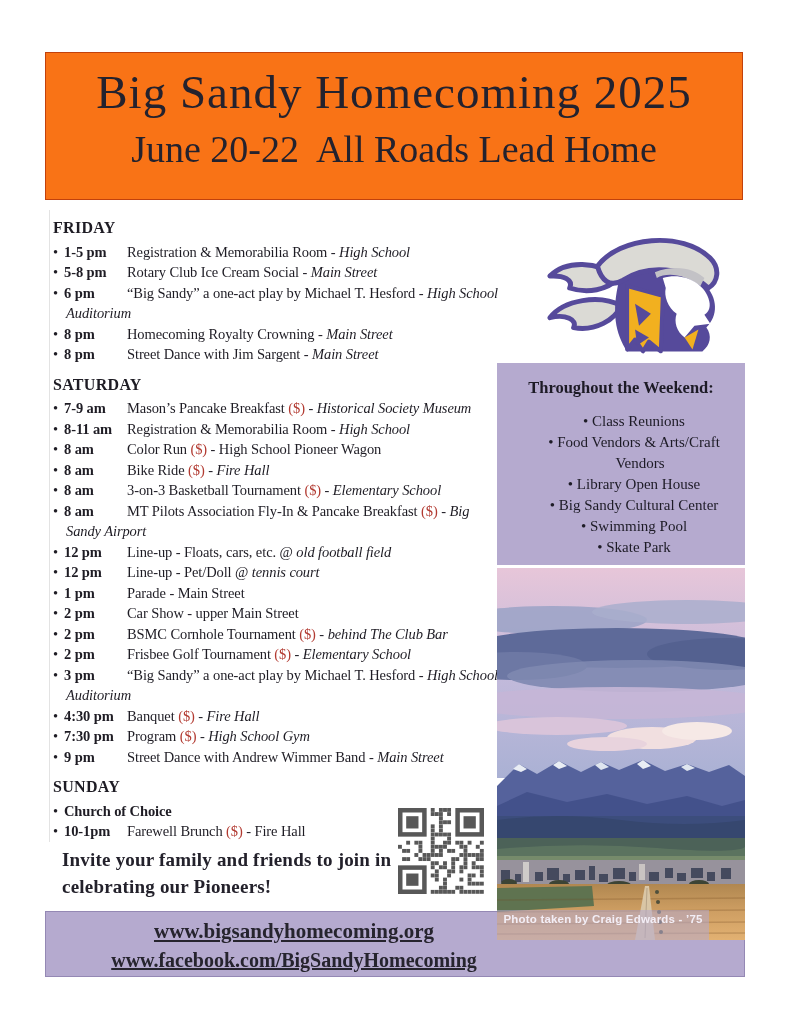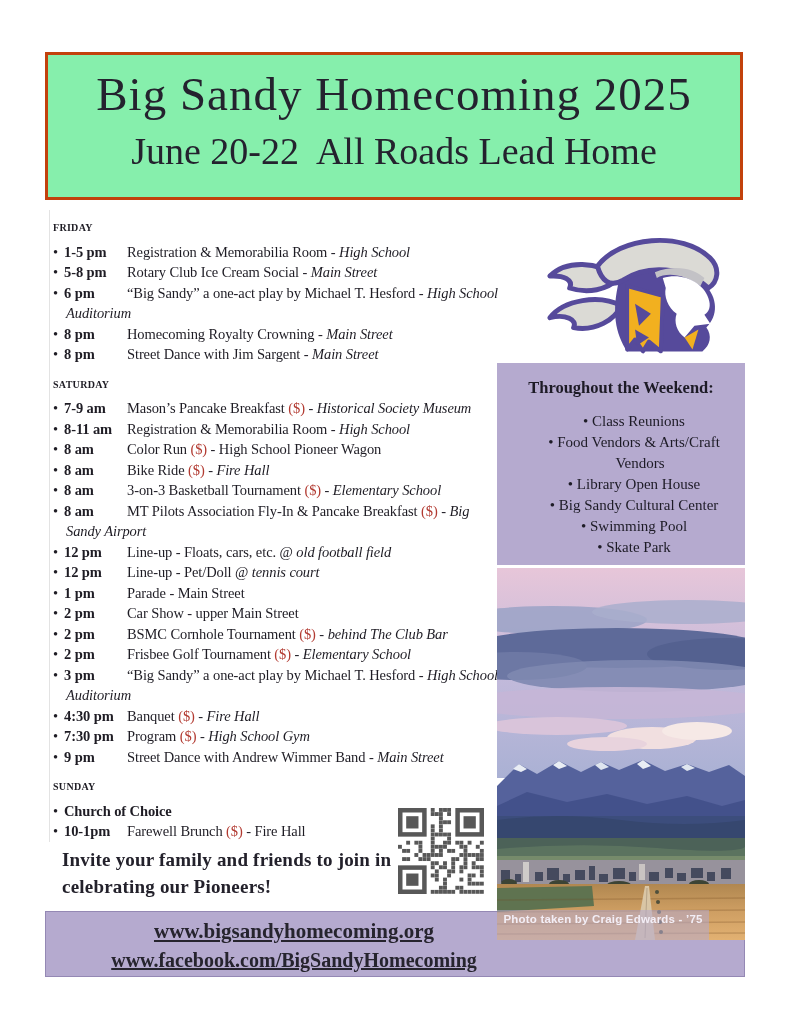--- a/index.html
+++ b/index.html
@@ -1,28 +1,28 @@
 <!DOCTYPE html>
 <html><head>
 <meta charset="utf-8">
 <style>
   html,body{margin:0;padding:0;background:#ffffff;}
   .page{position:relative;width:791px;height:1024px;background:#ffffff;overflow:hidden;
         font-family:"Liberation Serif",serif;color:#1e1c24;}
 
   
   .header-band{position:absolute;left:45px;top:52px;width:698px;height:148px;
-               background:#86efac;border:3px solid #c2410c;text-align:center;box-sizing:border-box;}
+               background:#f97316;border:1px solid #c2410c;text-align:center;box-sizing:border-box;}
   .header-band h1{margin:12px 0 0;font-size:47px;font-weight:normal;letter-spacing:1px;color:#24222e;}
   .header-band h2{margin:8px 0 0;font-size:38px;font-weight:normal;color:#24222e;white-space:pre;}
 
   
   .schedule{position:absolute;left:49px;top:210px;width:448px;border-left:1px solid #e3e3e3;
             padding-left:3px;font-size:14.5px;letter-spacing:-0.1px;line-height:20.5px;}
-  .day-heading{font-weight:bold;font-size:10px;letter-spacing:0.3px;margin:10px 0 3px;}
+  .day-heading{font-weight:bold;font-size:16px;letter-spacing:0.3px;margin:10px 0 3px;}
   .day-heading:first-child{margin-top:8px;}
   .event{margin:0;padding-left:13px;text-indent:-13px;}
   .bullet{display:inline-block;width:11px;text-indent:0;}
   .time{font-weight:bold;display:inline-block;min-width:60px;text-indent:0;padding-right:3px;}
   .fee{color:#b23a31;}
   .it{font-style:italic;}
   .bold{font-weight:bold;}
 
   
   .logo{position:absolute;left:536px;top:220px;width:208px;height:136px;}

